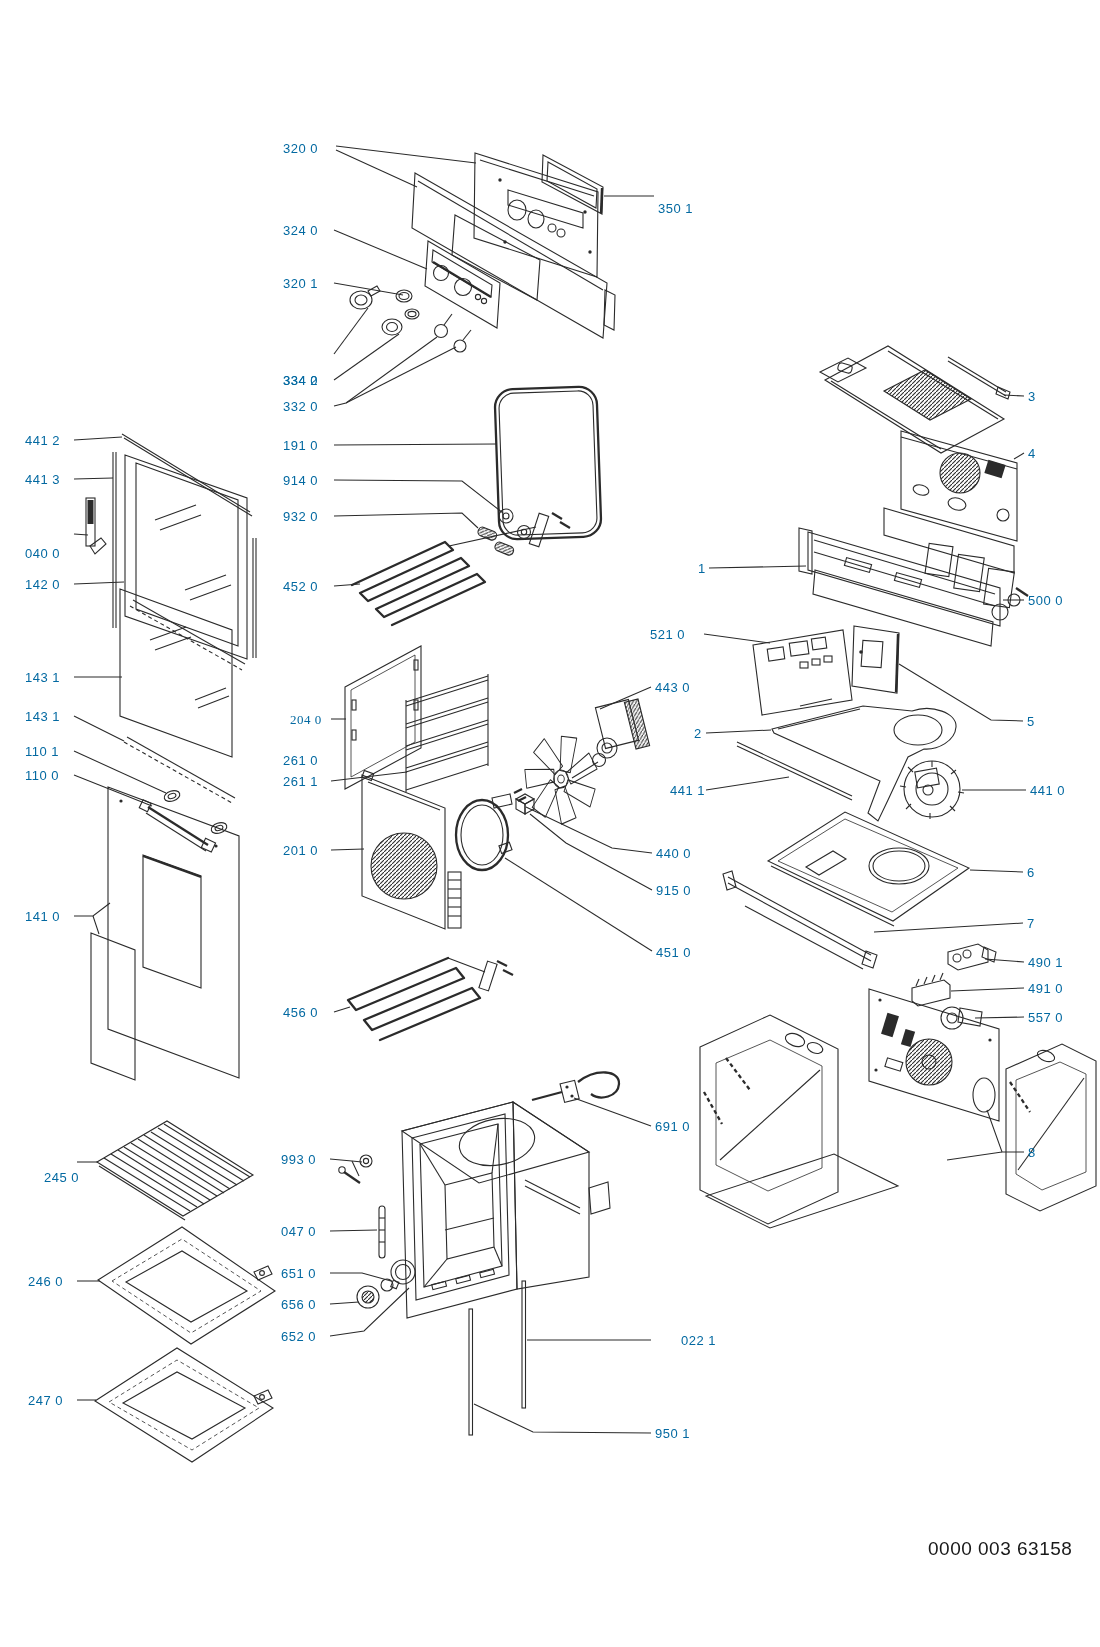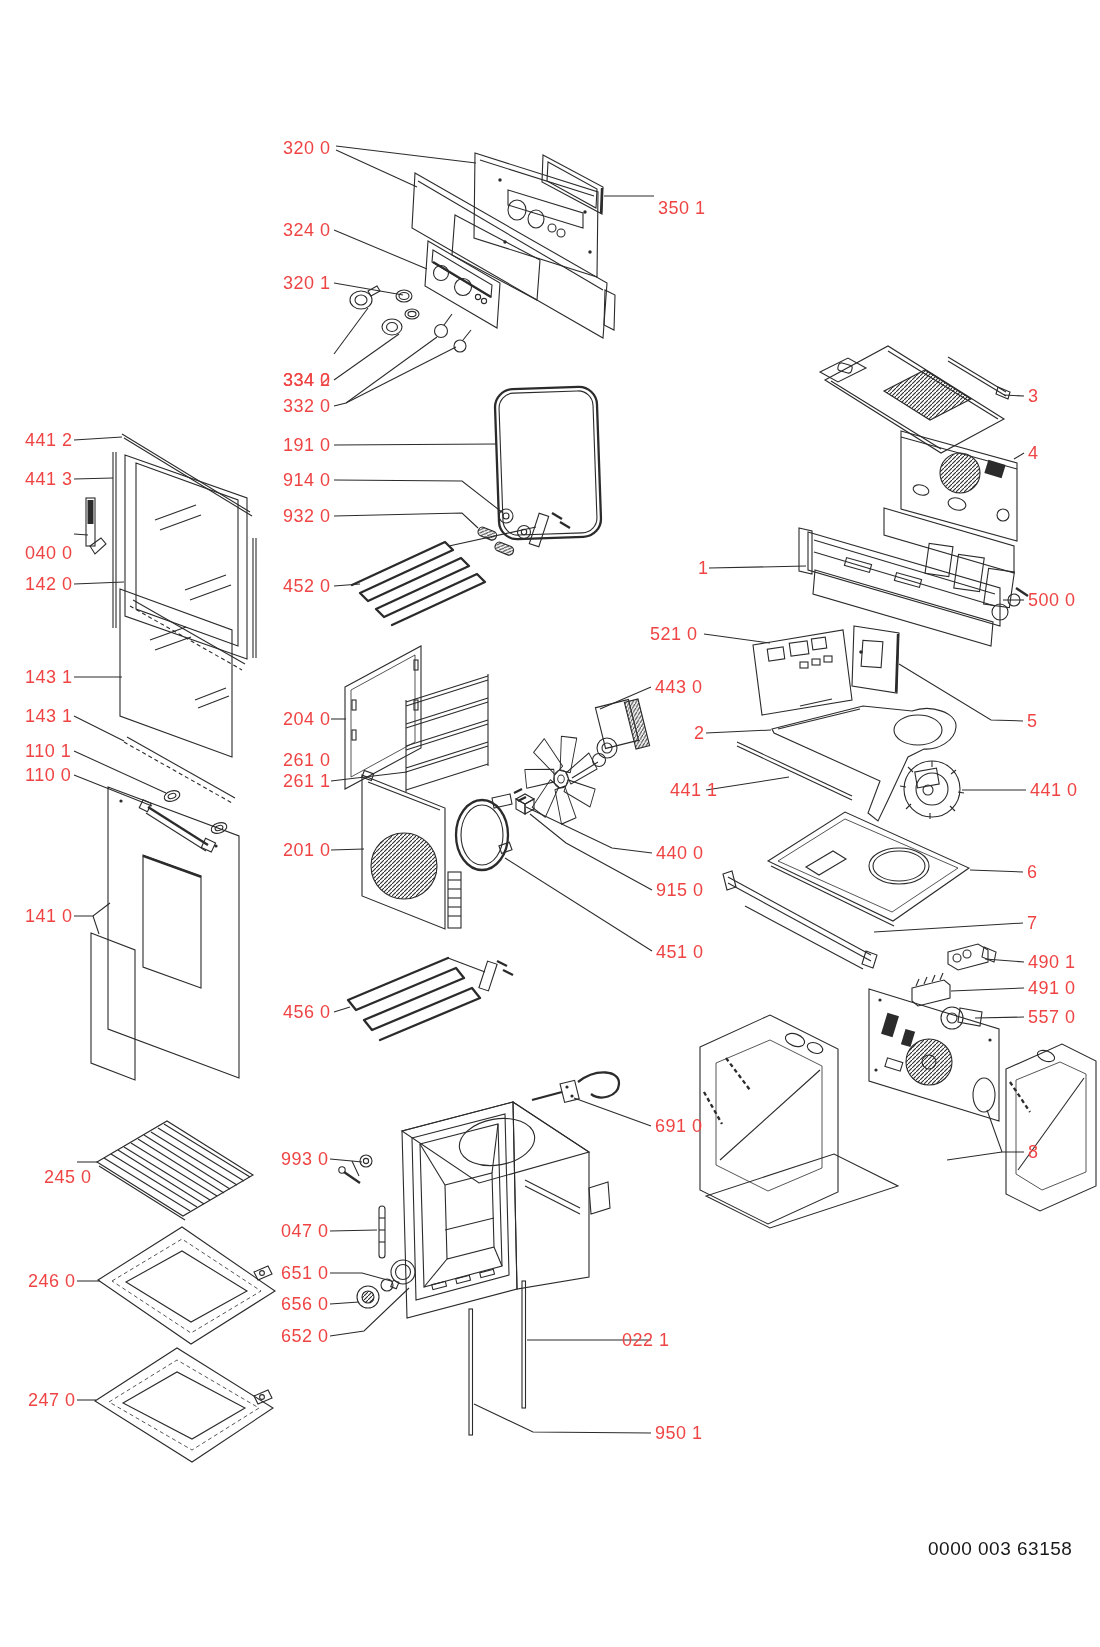--- a/index.html
+++ b/index.html
@@ -10,22 +10,22 @@
   .art line,.art polyline,.art polygon,.art path,.art circle,.art ellipse,.art rect{
       stroke:var(--ink);fill:none;stroke-width:1.1;}
   .art .thk{stroke-width:2.3}
   .art .thn{stroke-width:.8}
   .art .ink{fill:var(--ink);stroke:none}
   .art .hat{fill:url(#hatchp)}
   .art .rnd{stroke-linejoin:round;stroke-linecap:round}
   .art .dash{stroke-dasharray:4 3}
   #leaders polyline{fill:none;stroke:var(--ink);stroke-width:1.05}
   #labels{position:absolute;left:0;top:0;width:100%;height:100%;pointer-events:none;}
-  .part-label{position:absolute;transform:translateY(-50%);font-size:18px;line-height:1;
-      color:#ef4444;white-space:nowrap;letter-spacing:.5px;}
+  .part-label{position:absolute;transform:translateY(-50%);font-size:13px;line-height:1;
+      color:#0369a1;white-space:nowrap;letter-spacing:.5px;}
   .doc-code{position:absolute;left:928px;top:1538px;font-size:19px;color:#191919;letter-spacing:.5px;}
 </style>
 </head>
 <body>
 
 <div class="stage">
 
 <svg class="art" width="1100" height="1647" viewBox="0 0 1100 1647">
   <defs>
     <pattern id="hatchp" patternUnits="userSpaceOnUse" width="4" height="4">
@@ -548,21 +548,21 @@
       <div class="part-label" style="left: 283px; top: 148px;">320 0</div>
       <div class="part-label" style="left: 283px; top: 230px;">324 0</div>
       <div class="part-label" style="left: 283px; top: 283px;">320 1</div>
       <div class="part-label" style="left: 283px; top: 354px; margin-top: 26px;">334 2</div>
       <div class="part-label" style="left: 283px; top: 380px;">334 0</div>
       <div class="part-label" style="left: 283px; top: 406px;">332 0</div>
       <div class="part-label" style="left: 283px; top: 445px;">191 0</div>
       <div class="part-label" style="left: 283px; top: 480px;">914 0</div>
       <div class="part-label" style="left: 283px; top: 516px;">932 0</div>
       <div class="part-label" style="left: 283px; top: 586px;">452 0</div>
-      <div class="part-label" style="left: 283px; top: 719px;">204 0</div>
+      <div class="part-label" style="left: 290px; top: 719px; font-family: Liberation Serif, serif;">204 0</div>
       <div class="part-label" style="left: 283px; top: 760px;">261 0</div>
       <div class="part-label" style="left: 283px; top: 781px;">261 1</div>
       <div class="part-label" style="left: 283px; top: 850px;">201 0</div>
       <div class="part-label" style="left: 283px; top: 1012px;">456 0</div>
       <div class="part-label" style="left: 281px; top: 1159px;">993 0</div>
       <div class="part-label" style="left: 281px; top: 1231px;">047 0</div>
       <div class="part-label" style="left: 281px; top: 1273px;">651 0</div>
       <div class="part-label" style="left: 281px; top: 1304px;">656 0</div>
       <div class="part-label" style="left: 281px; top: 1336px;">652 0</div>
       <div class="part-label" style="left: 25px; top: 440px;">441 2</div>
@@ -590,20 +590,20 @@
       <div class="part-label" style="left: 1030px; top: 790px;">441 0</div>
       <div class="part-label" style="left: 656px; top: 853px;">440 0</div>
       <div class="part-label" style="left: 656px; top: 890px;">915 0</div>
       <div class="part-label" style="left: 656px; top: 952px;">451 0</div>
       <div class="part-label" style="left: 1027px; top: 872px;">6</div>
       <div class="part-label" style="left: 1027px; top: 923px;">7</div>
       <div class="part-label" style="left: 1028px; top: 962px;">490 1</div>
       <div class="part-label" style="left: 1028px; top: 988px;">491 0</div>
       <div class="part-label" style="left: 1028px; top: 1017px;">557 0</div>
       <div class="part-label" style="left: 655px; top: 1126px;">691 0</div>
-      <div class="part-label" style="left: 622px; top: 1340px; text-align: right;">022 1</div>
+      <div class="part-label" style="left: 681px; top: 1340px; text-align: right;">022 1</div>
       <div class="part-label" style="left: 655px; top: 1433px;">950 1</div>
       <div class="part-label" style="left: 1028px; top: 1152px;">8</div>
     </div>
 
 <div class="doc-code">0000 003 63158</div>
 
 </div>
 
 </body></html>

